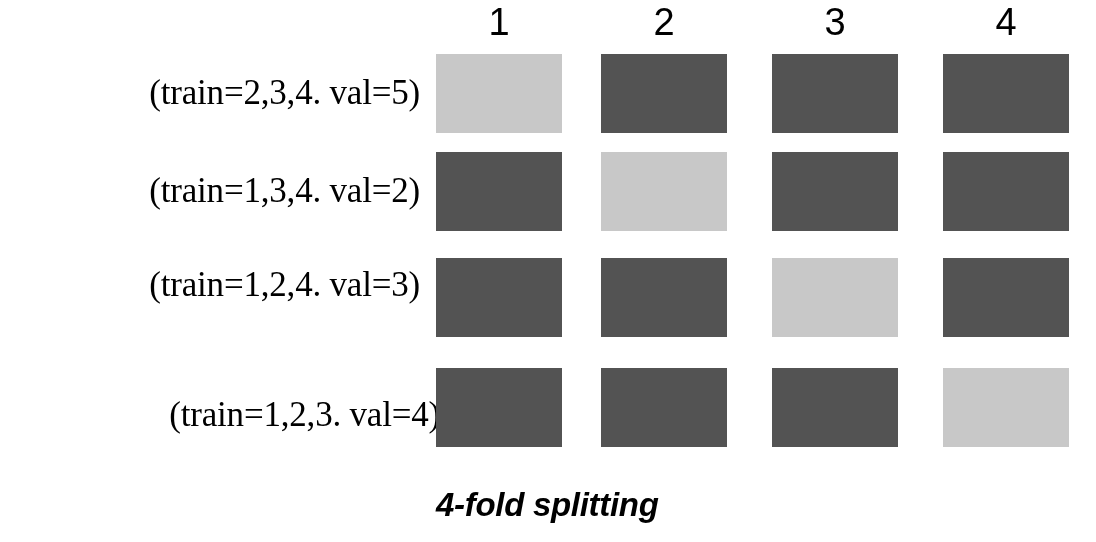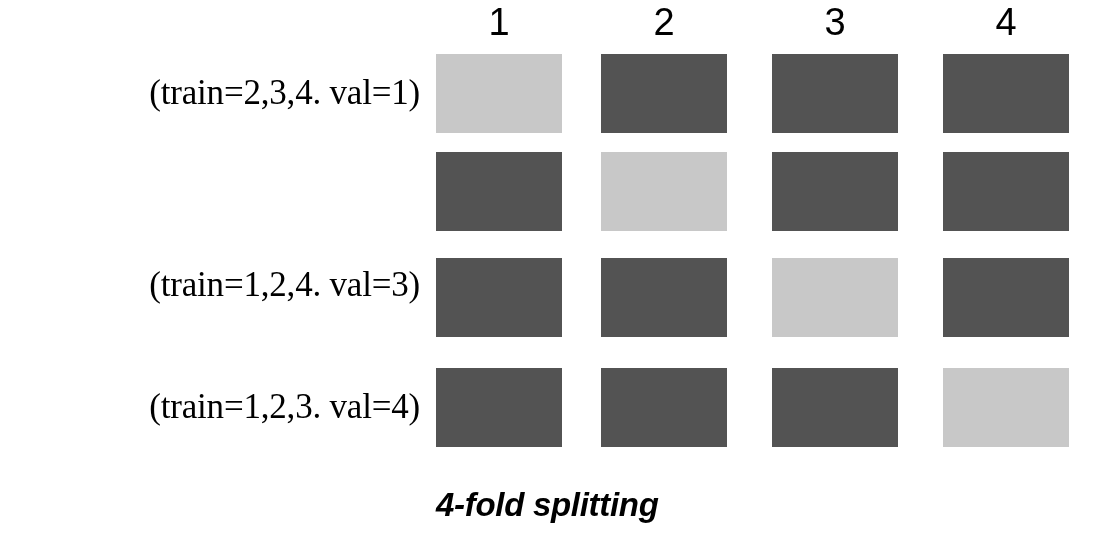--- a/index.html
+++ b/index.html
@@ -81,38 +81,39 @@
 
 <div id="canvas">
 
   <div>
     <div class="col-header" style="left:436px;">1</div>
     <div class="col-header" style="left:601px;">2</div>
     <div class="col-header" style="left:772px;">3</div>
     <div class="col-header" style="left:943px;">4</div>
   </div>
 
-  <div class="row-label" style="top:54px;">(train=2,3,4. val=1)</div>
+  <div class="row-label" style="top:54px;">(train=2,3,4. val=5)</div>
   <div class="cell val" style="left:436px;top:54px;"></div>
   <div class="cell train" style="left:601px;top:54px;"></div>
   <div class="cell train" style="left:772px;top:54px;"></div>
   <div class="cell train" style="left:943px;top:54px;"></div>
 
+  <div class="row-label" style="top:152px;">(train=1,3,4. val=2)</div>
   <div class="cell train" style="left:436px;top:152px;"></div>
   <div class="cell val" style="left:601px;top:152px;"></div>
   <div class="cell train" style="left:772px;top:152px;"></div>
   <div class="cell train" style="left:943px;top:152px;"></div>
 
   <div class="row-label" style="top:246px;">(train=1,2,4. val=3)</div>
   <div class="cell train" style="left:436px;top:258px;"></div>
   <div class="cell train" style="left:601px;top:258px;"></div>
   <div class="cell val" style="left:772px;top:258px;"></div>
   <div class="cell train" style="left:943px;top:258px;"></div>
 
-  <div class="row-label" style="top:368px;">(train=1,2,3. val=4)</div>
+  <div class="row-label" style="top:376px;margin-left:20px;">(train=1,2,3. val=4)</div>
   <div class="cell train" style="left:436px;top:368px;"></div>
   <div class="cell train" style="left:601px;top:368px;"></div>
   <div class="cell train" style="left:772px;top:368px;"></div>
   <div class="cell val" style="left:943px;top:368px;"></div>
 
   <div class="caption">4-fold splitting</div>
 
 </div>
 
 </body></html>

